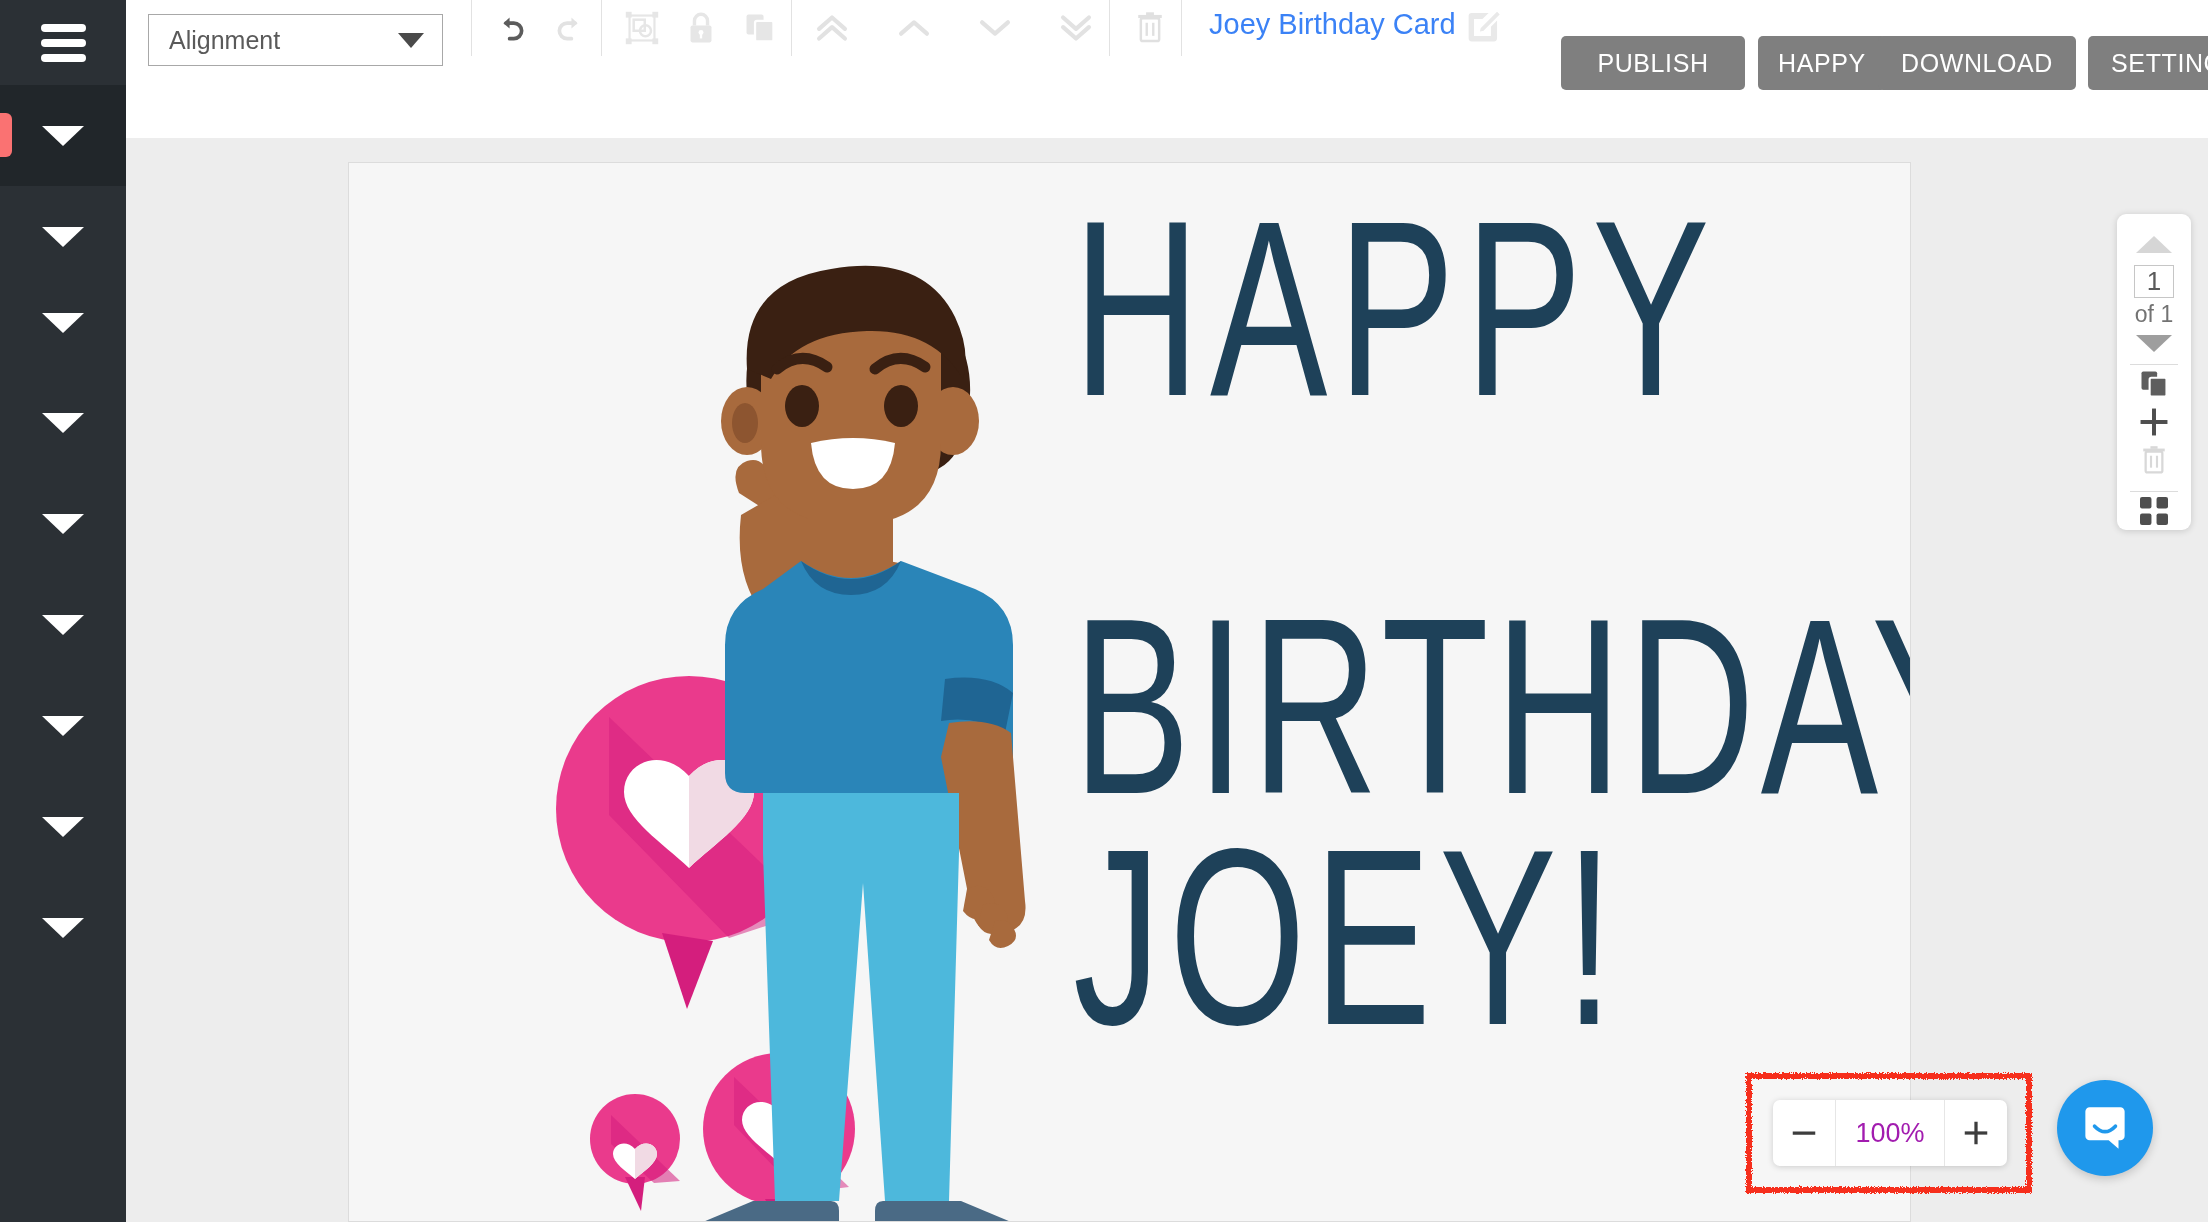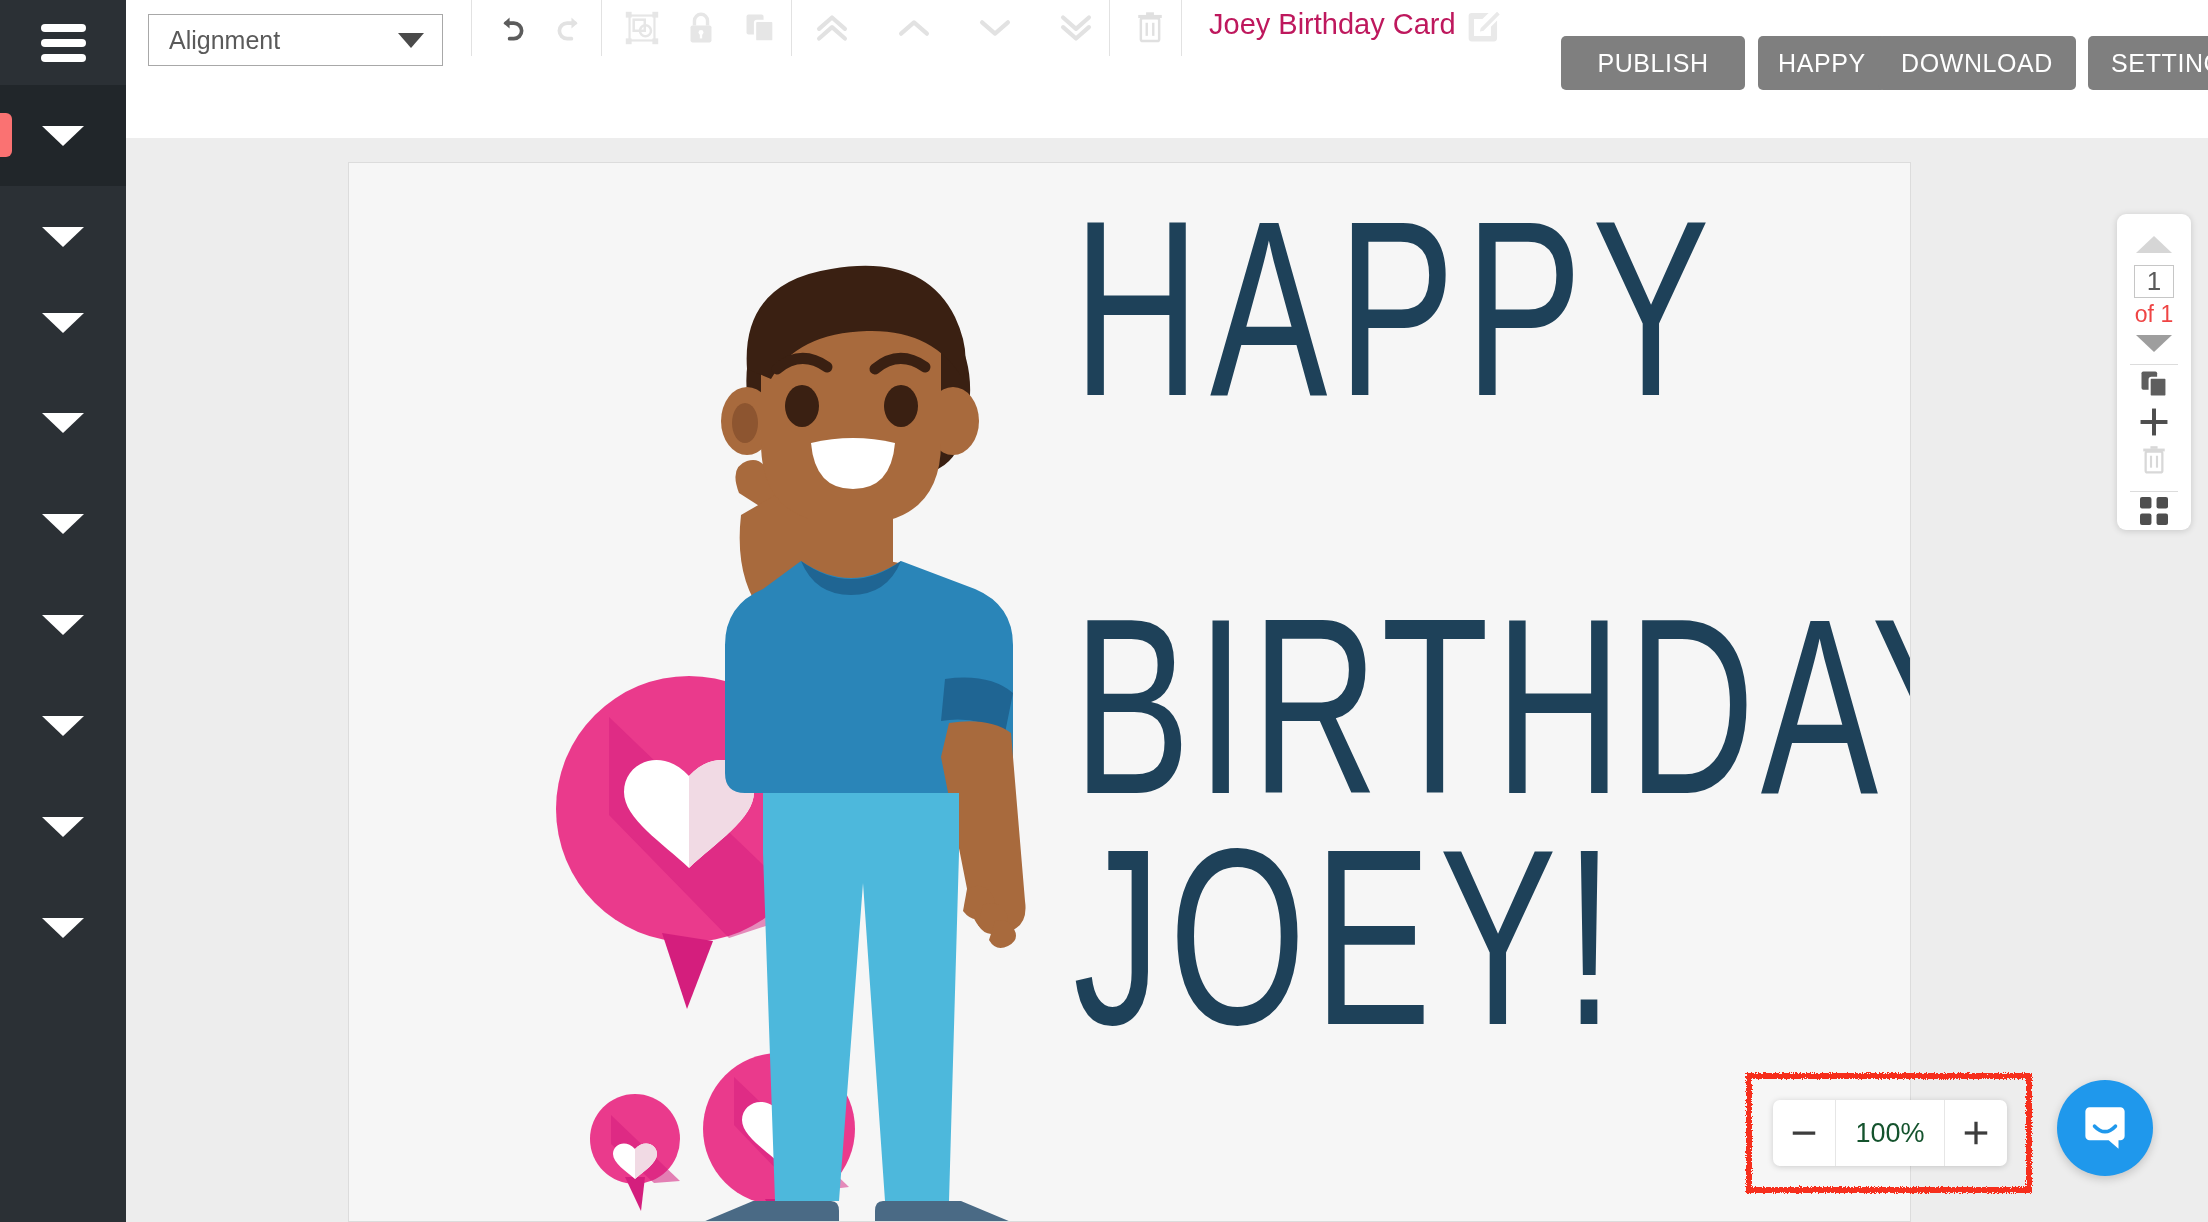--- a/index.html
+++ b/index.html
@@ -77,21 +77,21 @@
   }
   .tb-btn {
     position: absolute; top: 0; width: 58px; height: 56px;
     display: flex; align-items: center; justify-content: center;
     cursor: pointer;
   }
   .tb-btn svg { display: block; }
 
   #doc-title {
     position: absolute; left: 1083px; top: 8px;
-    font-size: 29px; color: #be185d; white-space: nowrap;
+    font-size: 29px; color: #3b82f6; white-space: nowrap;
   }
   #doc-title-edit {
     position: absolute; left: 1338px; top: 6px;
     width: 40px; height: 40px; cursor: pointer;
   }
 
   .hdr-btn {
     position: absolute; top: 36px; height: 54px;
     background: #7f7f7f; border-radius: 5px;
     color: #ffffff; font-size: 25px; letter-spacing: 0.6px;
@@ -138,41 +138,41 @@
     border-right: 18px solid transparent;
     border-top: 17px solid #9e9e9e;
     cursor: pointer;
   }
   #page-num-box {
     margin-top: 12px; width: 40px; height: 39px;
     border: 1px solid #c6c6c6; background: #fff;
     display: flex; align-items: center; justify-content: center;
     font-size: 26px; color: #5a5a5a; cursor: text;
   }
-  #page-of { margin-top: 3px; font-size: 23px; color: #ef4444; }
+  #page-of { margin-top: 3px; font-size: 23px; color: #737373; }
   .pp-div { width: 48px; height: 1px; background: #dcdcdc; margin-top: 12px; }
   .pp-icon {
     width: 74px; height: 59px;
     display: flex; align-items: center; justify-content: center;
     cursor: pointer;
   }
 
   
   #zoom-ctrl {
     position: absolute; left: 1773px; top: 1100px;
     height: 66px; background: #ffffff; border-radius: 7px;
     box-shadow: 0 1px 6px rgba(0,0,0,0.17);
     display: flex; align-items: stretch;
   }
   #zoom-ctrl > div {
     display: flex; align-items: center; justify-content: center;
   }
   .zoom-btn { width: 62px; cursor: pointer; }
   #zoom-val {
-    width: 110px; font-size: 27px; color: #14532d;
+    width: 110px; font-size: 27px; color: #a21caf;
     border-left: 1px solid #e6e6e6; border-right: 1px solid #e6e6e6;
   }
   .zsym { display: block; }
 
   
   #annot-box {
     position: absolute; left: 1745px; top: 1072px;
     width: 288px; height: 122px;
     pointer-events: none;
   }

